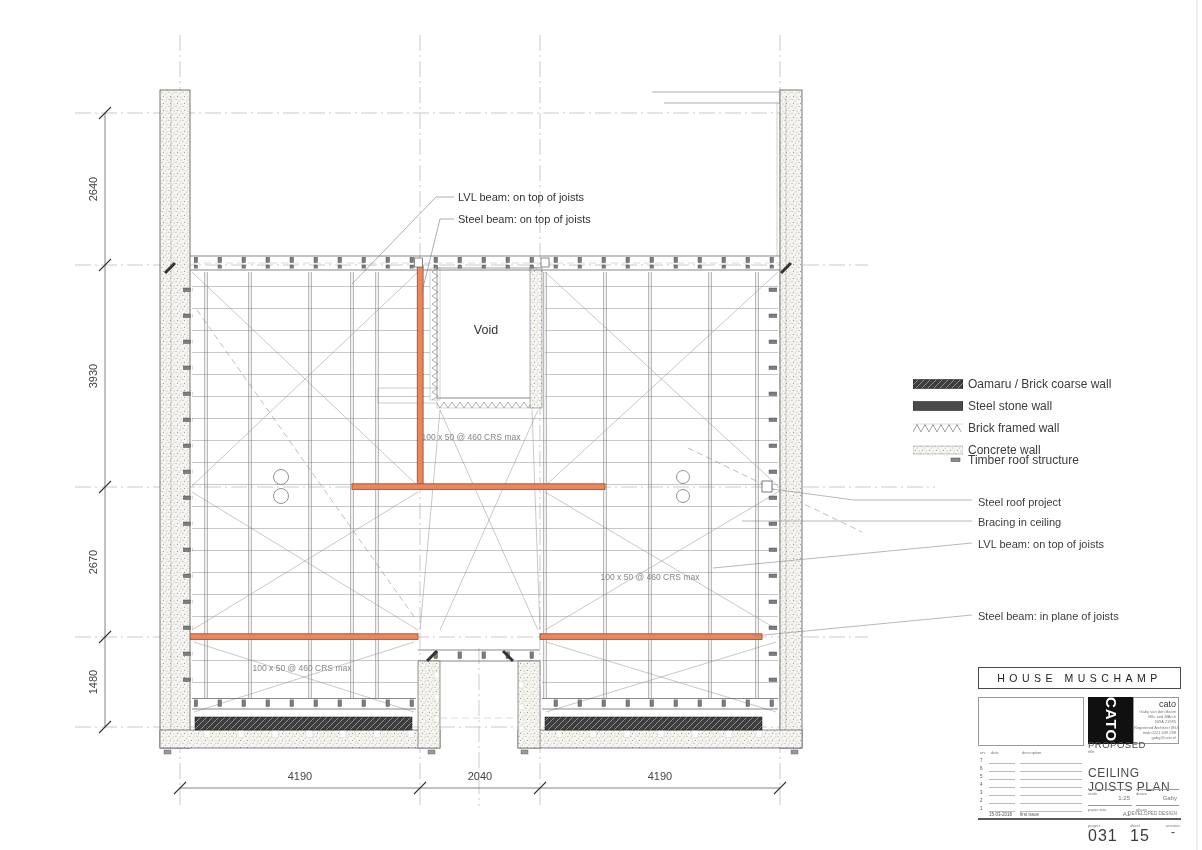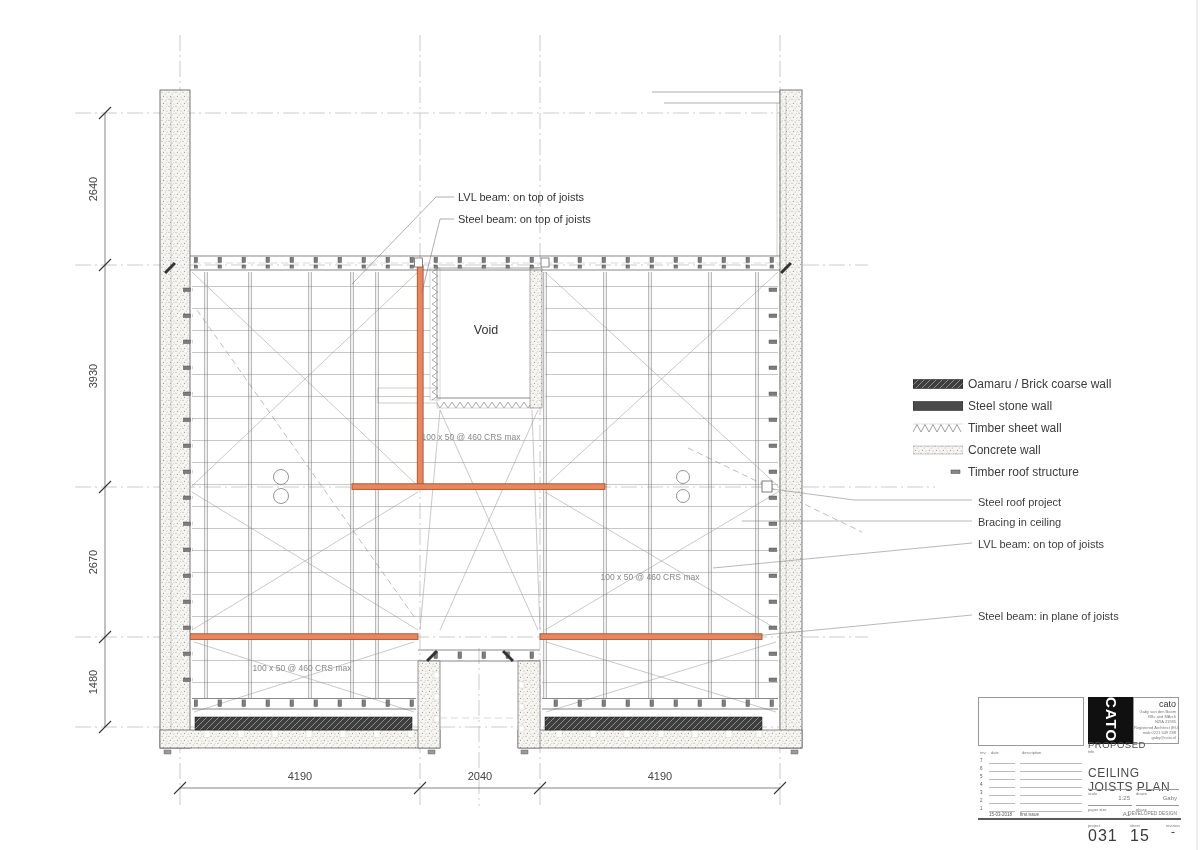--- a/index.html
+++ b/index.html
@@ -302,46 +302,47 @@
     </div>
     <span class="lg-label">Steel stone wall</span>
   </div>
   <div class="lg-row" style="top:44px">
     <div class="lg-swatch">
       <svg width="50" height="10">
         <line x1="0" y1="1" x2="50" y2="1" stroke="#bbb" stroke-width="0.5"></line>
         <polyline points="0,9 4,1.5 8,9 12,1.5 16,9 20,1.5 24,9 28,1.5 32,9 36,1.5 40,9 44,1.5 48,9" fill="none" stroke="#888" stroke-width="0.8"></polyline>
       </svg>
     </div>
-    <span class="lg-label">Timber sheet wall</span>
+    <span class="lg-label">Brick framed wall</span>
   </div>
   <div class="lg-row" style="top:66px">
     <div class="lg-swatch">
       <svg width="50" height="10">
             <rect x="0" y="1" width="50" height="8" fill="url(#pStipple)" stroke="#999" stroke-width="0.5"></rect>
           </svg>
     </div>
     <span class="lg-label">Concrete wall</span>
   </div>
-  <div class="lg-row" style="top:88px">
+  <div class="lg-row" style="top:76px">
     <div class="lg-swatch">
       <svg width="50" height="10">
             <rect x="38" y="3" width="9" height="3.5" fill="#888" stroke="#444" stroke-width="0.5"></rect>
           </svg>
     </div>
     <span class="lg-label">Timber roof structure</span>
   </div>
 
   <span class="lg-callout" style="top:120px">Steel roof project</span>
   <span class="lg-callout" style="top:140px">Bracing in ceiling</span>
   <span class="lg-callout" style="top:162px">LVL beam: on top of joists</span>
   <span class="lg-callout" style="top:234px">Steel beam: in plane of joists</span>
 </div>
 
 <div id="titleblock" class="abs">
+  <div class="tb-name abs">HOUSE MUSCHAMP</div>
 
   <div class="tb-revbox abs"></div>
 
   <div class="tb-logo abs">
         <span>CATO</span>
       </div>
   <div class="tb-firm abs">
     <div class="fname">cato</div>
     <div class="fline">Gaby van den Boom</div>
     <div class="fline">BSc and MArch</div>

